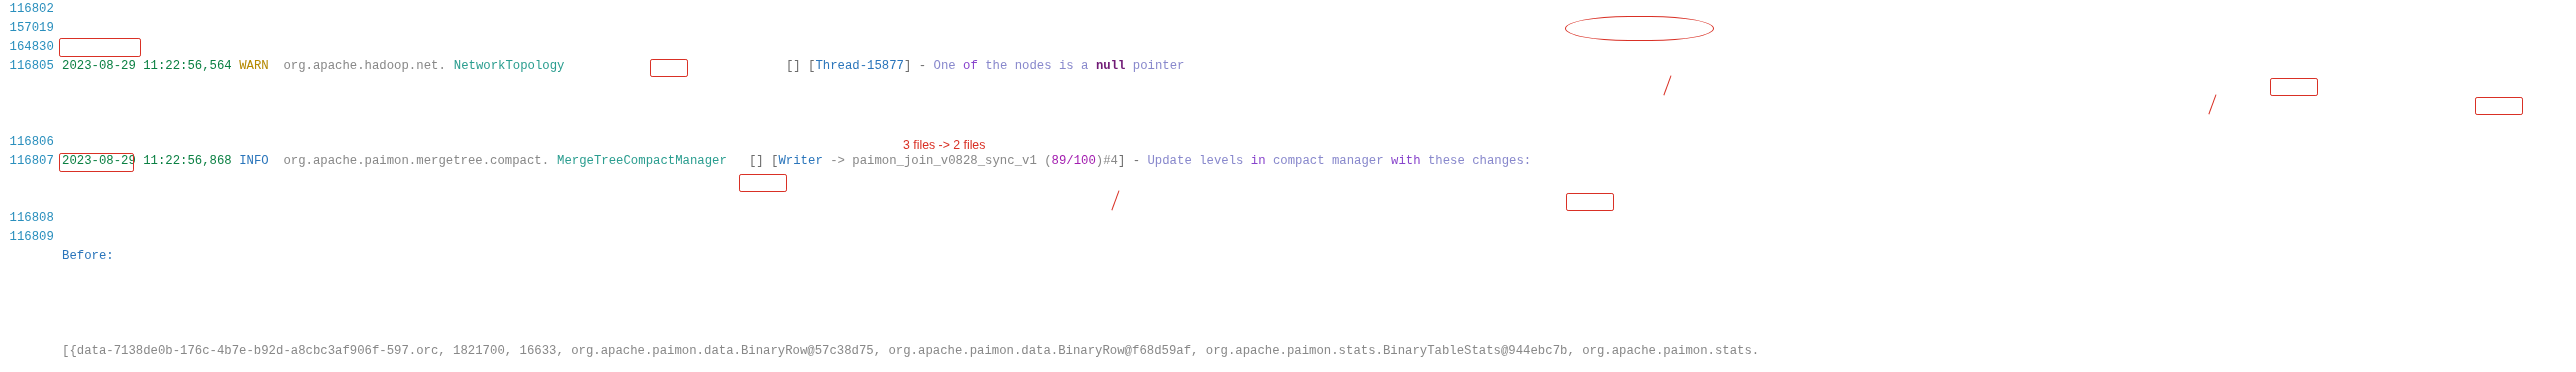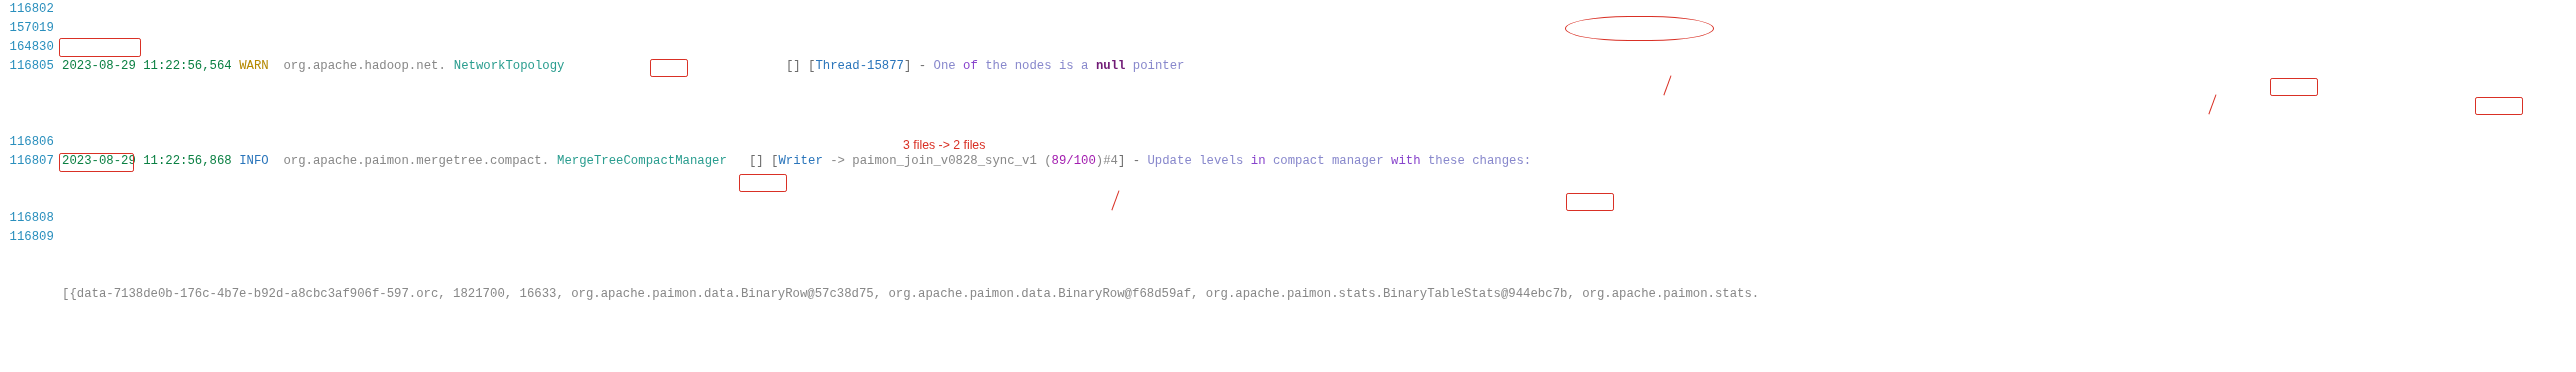--- a/index.html
+++ b/index.html
@@ -91,20 +91,21 @@
   </div>
 
   <div class="content">
     
     <div class="line"><span class="ts">2023-08-29 11:22:56,564</span> <span class="lvl-warn">WARN</span>  <span class="pkg">org.apache.hadoop.net.</span><span class="pkg-em">NetworkTopology</span>                              <span class="meta">[] [</span><span class="thread">Thread-15877</span><span class="meta">] - </span><span class="msg">One </span><span class="kw">of</span><span class="msg"> the nodes is a </span><span class="null">null</span><span class="msg"> pointer</span></div>
 
     
     <div class="line"><span class="ts">2023-08-29 11:22:56,868</span> <span class="lvl-info">INFO</span>  <span class="pkg">org.apache.paimon.mergetree.compact.</span><span class="pkg-em">MergeTreeCompactManager</span>   <span class="meta">[] [</span><span class="thread">Writer</span><span class="dim"> -&gt; paimon_join_v0828_sync_v1 (</span><span class="num">89/100</span><span class="dim">)#4</span><span class="meta">] - </span><span class="msg">Update levels </span><span class="kw">in</span><span class="msg"> compact manager </span><span class="kw">with</span><span class="msg"> these changes:</span></div>
 
     
+    <div class="line"><span class="blue">Before:</span></div>
 
     
     <div class="line dim">[{data-7138de0b-176c-4b7e-b92d-a8cbc3af906f-597.orc, 1821700, 16633, org.apache.paimon.data.BinaryRow@57c38d75, org.apache.paimon.data.BinaryRow@f68d59af, org.apache.paimon.stats.BinaryTableStats@944ebc7b, org.apache.paimon.stats.</div>
     
     
     
     
 
     
     

